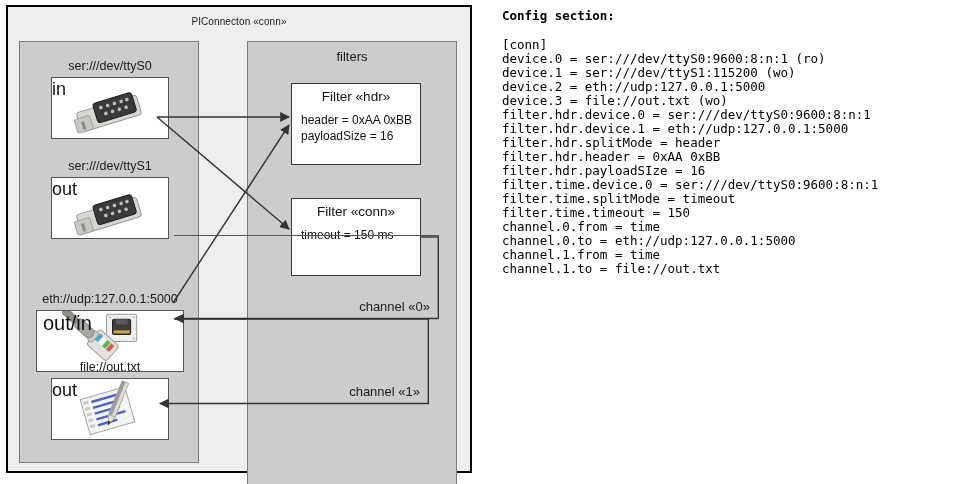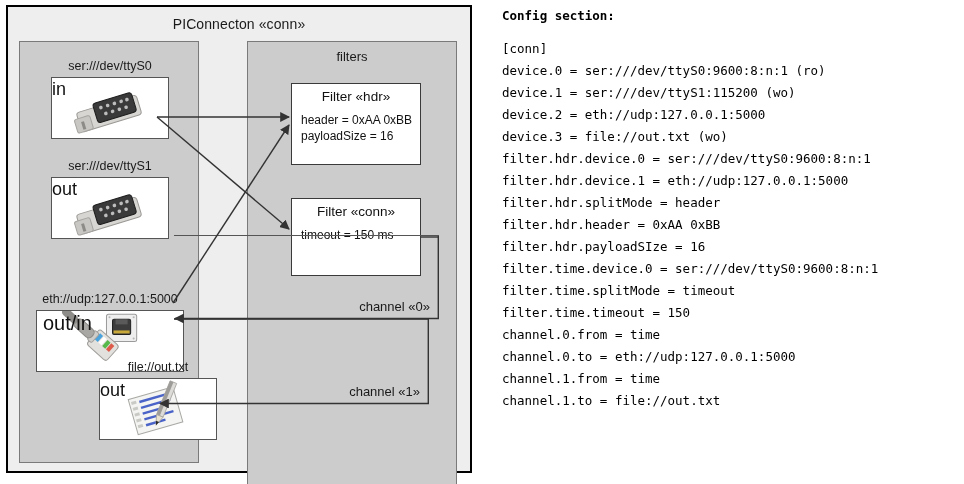--- a/index.html
+++ b/index.html
@@ -27,21 +27,21 @@
     border: 2px solid #000000;
     box-sizing: border-box;
   }
 
   #diagram-title {
     position: absolute;
     left: 0;
     top: 9px;
     width: 100%;
     text-align: center;
-    font-size: 14px;
+    font-size: 10px;
     color: #1a1a1a;
     letter-spacing: 0.1px;
   }
 
   .group-box {
     position: absolute;
     background: #cccccc;
     border: 1px solid #7a7a7a;
     box-sizing: border-box;
   }
@@ -190,21 +190,21 @@
     font-weight: bold;
     font-size: 12.5px;
     color: #000000;
   }
   #config-body {
     position: absolute;
     left: 4px;
     top: 38px;
     font-family: "DejaVu Sans Mono", monospace;
     font-size: 12.5px;
-    line-height: 22px;
+    line-height: 14px;
     color: #000000;
     white-space: pre;
   }
 </style>
 </head>
 <body>
 
 <div id="diagram-panel">
 
   <div id="diagram-title">PIConnecton «conn»</div>
@@ -285,21 +285,21 @@
             <rect x="63" y="25" width="4" height="8" fill="#57b84c"></rect>
             <rect x="68" y="25" width="4" height="8" fill="#dd5b4a"></rect>
             <rect x="47" y="26" width="6" height="12" rx="2" fill="#cfcdc9" stroke="#a09e9a" stroke-width="1"></rect>
             <rect x="27" y="27" width="22" height="10" rx="4" fill="#a9a7a3" stroke="#8a8884" stroke-width="1"></rect>
             <rect x="10" y="28" width="19" height="8" rx="4" fill="#8f8d89"></rect>
           </g>
         </svg>
       </div>
     </div>
 
-    <div class="node" style="left:31px; top:318px; width:118px; height:82px;margin-left:48px;">
+    <div class="node" style="left:31px; top:318px; width:118px; height:82px;">
       <div class="node-label">file://out.txt</div>
       <div class="node-box">
         <div class="node-dir">out</div>
         <svg class="node-art" viewBox="0 0 115 59" preserveAspectRatio="xMidYMid meet">
           <g transform="rotate(-16 60 34)">
             <rect x="33" y="12" width="46" height="36" fill="#f4f4f2" stroke="#a8a8a4" stroke-width="1"></rect>
             <g fill="#c9c9c5">
               <rect x="35" y="15" width="5" height="3"></rect>
                 <rect x="35" y="21" width="5" height="3"></rect>
               <rect x="35" y="27" width="5" height="3"></rect>

